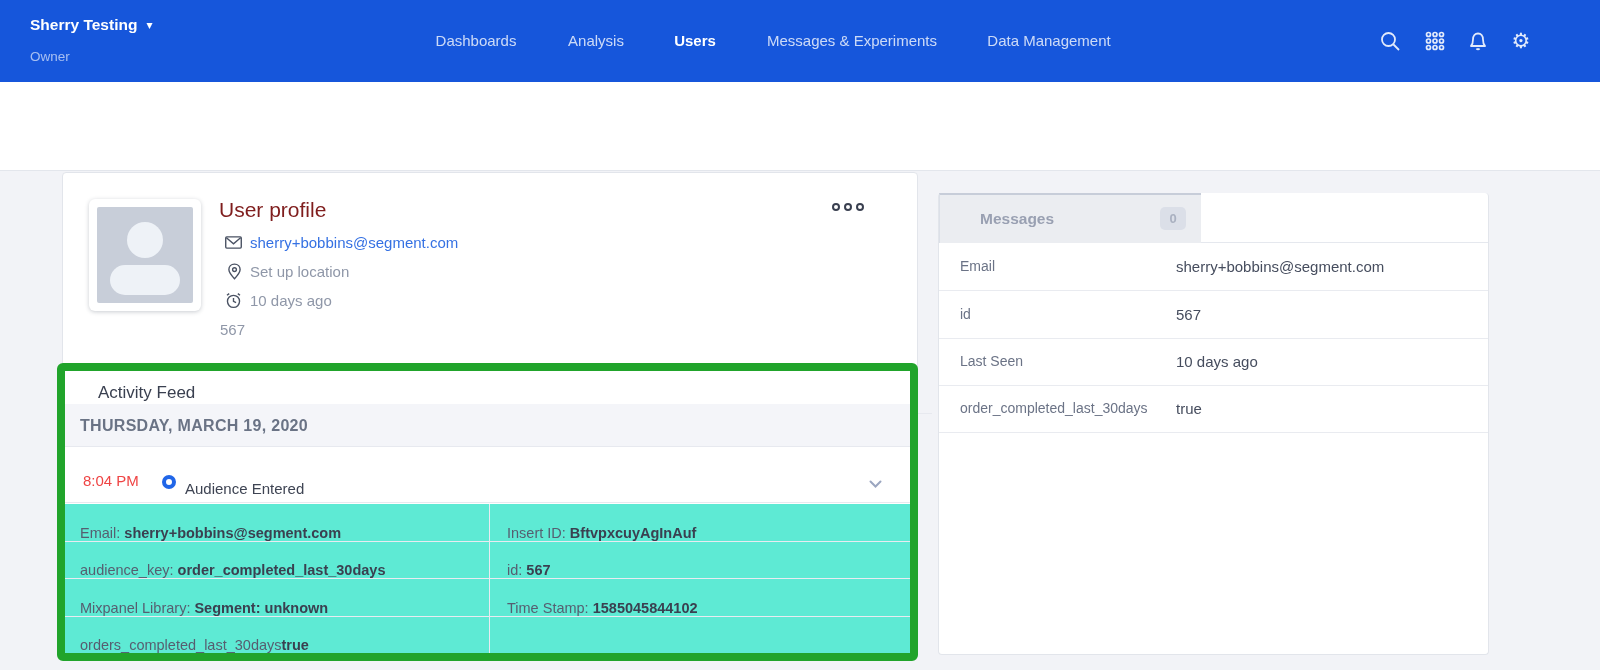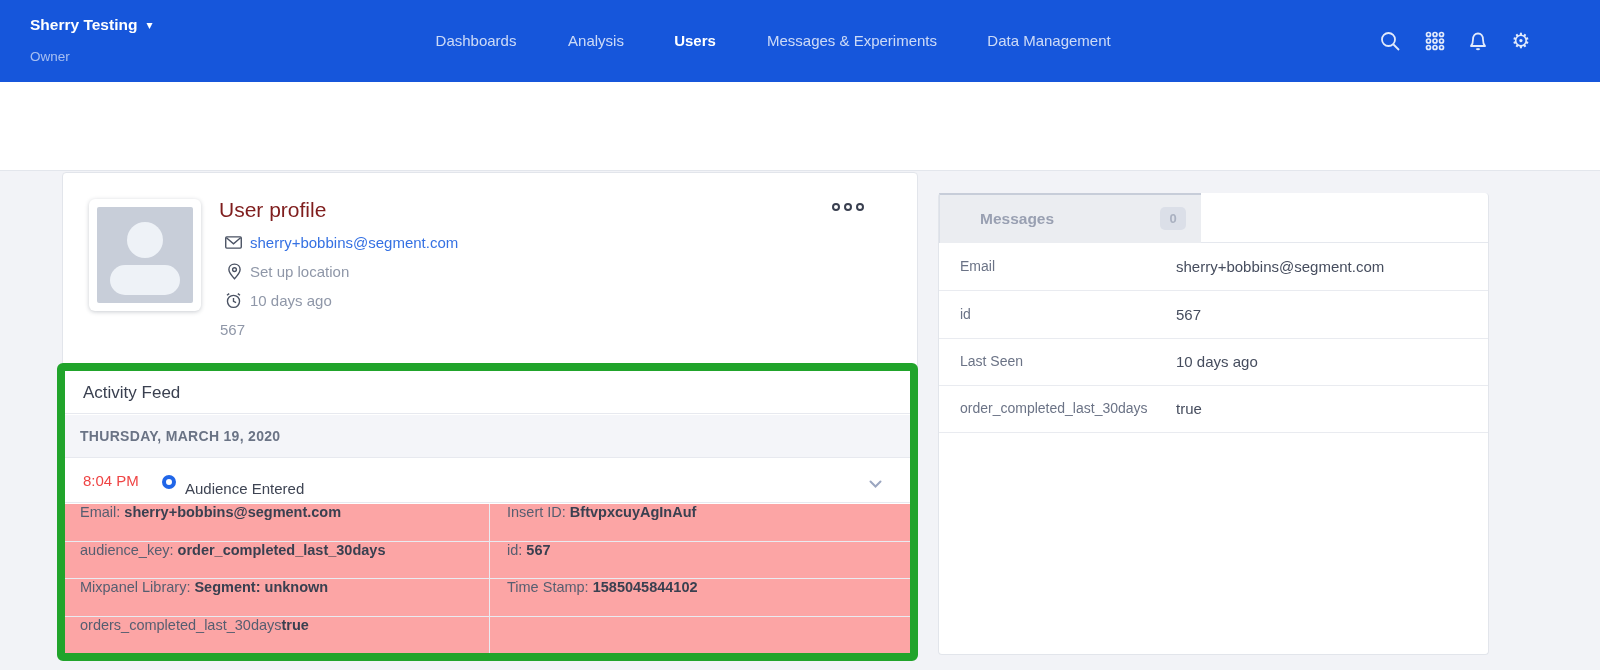--- a/index.html
+++ b/index.html
@@ -41,33 +41,33 @@
   .u-title { left:156px; top:25px; font-size:21px; color:#7f1d1d; }
   .p-ico { width:19px; height:19px; color:#4a5263; }
   .p-ico svg { width:19px; height:19px; display:block; }
   .p-row-text { font-size:15px; white-space:nowrap; }
   .link { color:#3571e3; cursor:pointer; }
   .gray { color:#8f97a8; }
   .more-dots { left:769px; top:30px; display:flex; gap:4px; cursor:pointer; }
   .more-dots i { width:8px; height:8px; border:2.2px solid #3a4050; border-radius:50%; display:block; }
 
   
-  .af-title-row { left:0; top:199px; width:854px; height:42px; border-bottom:1px solid #e7e9ef; }
+  .af-title-row { left:15px; top:199px; width:854px; height:42px; border-bottom:1px solid #e7e9ef; }
   .af-title { left:20px; top:11px; font-size:17px; color:#3a4050; }
-  .af-date-row { left:0; top:242px; width:854px; height:43px; background:#f4f5f9; border-bottom:1px solid #e7e9ef;
-                 line-height:43px; padding-left:17px; font-size:14px; font-weight:bold; letter-spacing:0.3px; color:#6a7385; }
+  .af-date-row { left:0; top:231px; width:854px; height:43px; background:#f4f5f9; border-bottom:1px solid #e7e9ef;
+                 line-height:43px; padding-left:17px; font-size:16px; font-weight:bold; letter-spacing:0.3px; color:#6a7385; }
   .af-event-row { left:0; top:286px; width:854px; height:44px; background:#fff; border-bottom:1px solid #e7e9ef; cursor:pointer; }
   .ev-time { left:20px; top:13px; font-size:15px; color:#ef4444; }
   .ev-ring { left:99px; top:16px; width:14px; height:14px; border:4.5px solid #2166e8; border-radius:50%; background:#fff; }
   .ev-name { left:122px; top:13px; font-size:15px; color:#3e4453;margin-top:8px; }
   .ev-chev { left:806px; top:16px; width:13px; height:9px; color:#9ba6c0; }
   .af-table { left:0; top:331px; width:854px; height:150px; display:grid;
               grid-template-columns:427px 427px; grid-template-rows:repeat(4,37.5px); }
-  .dcell { background:#fca5a5; border-bottom:1px solid #e9ebf1; padding-left:17px;
-           display:flex; align-items:flex-start; font-size:14.5px; color:#565e70; white-space:pre; }
+  .dcell { background:#5eead4; border-bottom:1px solid #e9ebf1; padding-left:17px;
+           display:flex; align-items:flex-end; font-size:14.5px; color:#565e70; white-space:pre; }
   .dcell:nth-child(odd) { border-right:1px solid #e9ebf1; }
   .dcell b { color:#3a4050; }
 
   
   .annotation { left:57px; top:363px; width:861px; height:298px; border:8px solid #21a42b;
                 border-radius:6px; z-index:50; pointer-events:none; }
 
   
   .rc-tabs { left:0; top:0; width:549px; height:50px; border-bottom:1px solid #e5e8ee; display:flex; }
   .tab-props { width:287px; height:50px; background:#ffffff; border-top:5px solid #2563e0;

